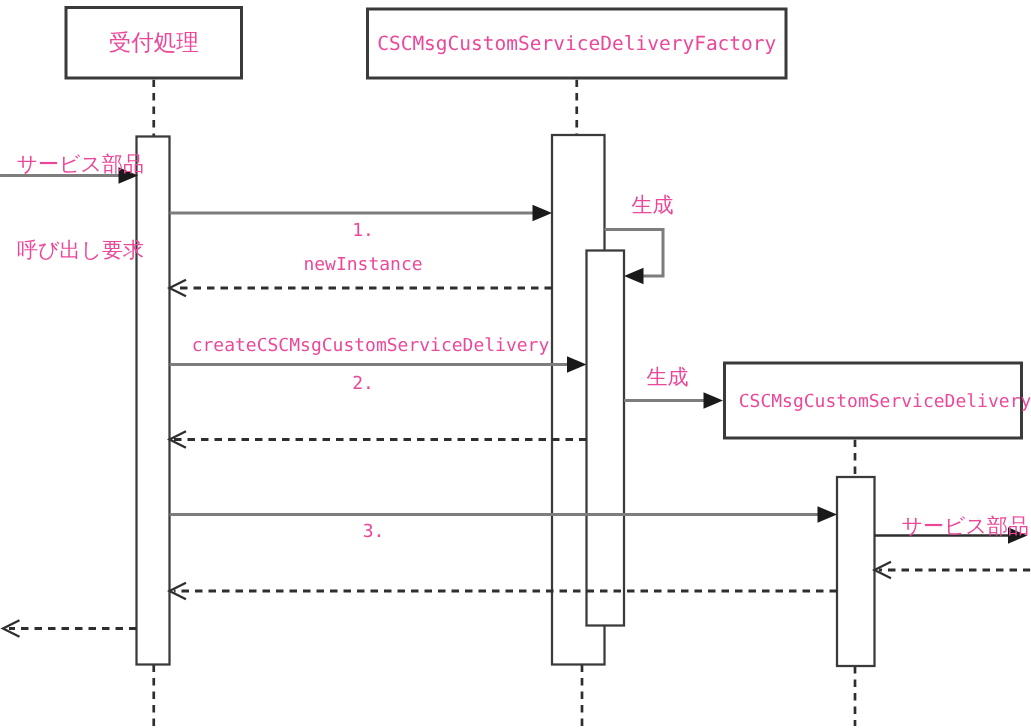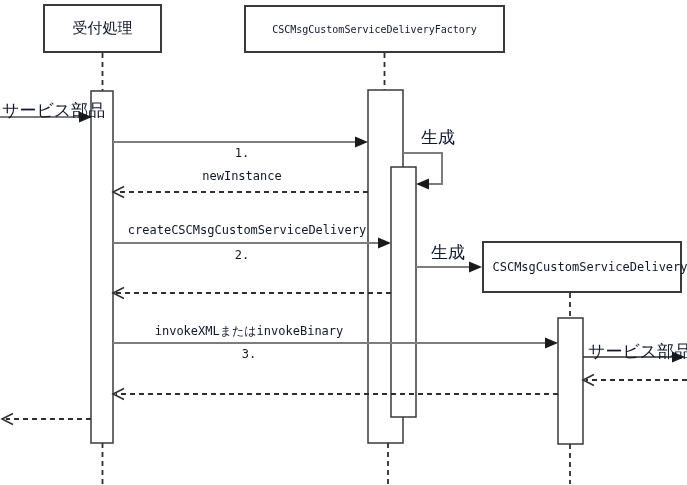--- a/index.html
+++ b/index.html
@@ -6,50 +6,50 @@
     margin: 0;
     padding: 0;
     background: #ffffff;
   }
   .canvas {
     position: relative;
     width: 687px;
     height: 485px;
     background: #ffffff;
     font-family: "DejaVu Sans Mono", monospace;
-    color: #0f172a;
+    color: #ec4899;
     overflow: hidden;
   }
   .layer {
     position: absolute;
     left: 0; top: 0;
     width: 687px; height: 485px;
   }
   .obj-box {
     position: absolute;
     background: #ffffff;
     border: 2px solid #3a3a3a;
     display: flex;
     align-items: center;
     justify-content: center;
     box-sizing: border-box;
     white-space: nowrap;
   }
   .box-reception { left: 43px; top: 4px;  width: 119px; height: 49px; font-size: 15px; }
-  .box-factory   { left: 244px; top: 5px; width: 261px; height: 48px; font-size: 10px; }
+  .box-factory   { left: 244px; top: 5px; width: 281px; height: 48px; font-size: 13px; }
   .box-delivery  { left: 482px; top: 241px; width: 200px; height: 52px; font-size: 12px; padding-left: 16px; }
 
   .lbl {
     position: absolute;
     white-space: pre;
     font-size: 12px;
     line-height: 13px;
   }
   .lbl.center { text-align: center; }
-  .jp { font-size: 17px; }
+  .jp { font-size: 14px; text-align: right; }
 
   .ann-left  { left: 2px;  top: 63px;  width: 94px; line-height: 19px; }
   .ann-right { left: 588px; top: 309px; width: 98px; line-height: 17px; }
 
   .lbl-m1  { left: 113px; top: 126px; width: 258px; margin-top: 44px; }
   .num-m1  { left: 113px; top: 147px; width: 258px; }
   .lbl-gen1{ left: 421px; top: 131px; }
   .lbl-m2  { left: 113px; top: 224px; width: 268px; }
   .num-m2  { left: 113px; top: 249px; width: 258px; }
   .lbl-gen2{ left: 431px; top: 246px; }
@@ -117,27 +117,27 @@
   </div>
   <div class="obj-box box-factory">
     <span>CSCMsgCustomServiceDeliveryFactory</span>
   </div>
   <div class="obj-box box-delivery">
     <span>CSCMsgCustomServiceDelivery</span>
   </div>
 
   <div class="lbl jp ann-left">
     <div>サービス部品</div>
+    <div>呼び出し要求</div>
   </div>
   <div class="lbl jp ann-right">
     <div>サービス部品</div>
   </div>
 
   <div class="lbl center lbl-m1">newInstance</div>
   <div class="lbl center num-m1">1.</div>
   <div class="lbl jp lbl-gen1">生成</div>
   <div class="lbl center lbl-m2">createCSCMsgCustomServiceDelivery</div>
   <div class="lbl center num-m2">2.</div>
   <div class="lbl jp lbl-gen2">生成</div>
-  <div class="lbl center lbl-m3">invokeXMLまたはinvokeBinary</div>
   <div class="lbl center num-m3">3.</div>
 
 </div>
 
 </body></html>

